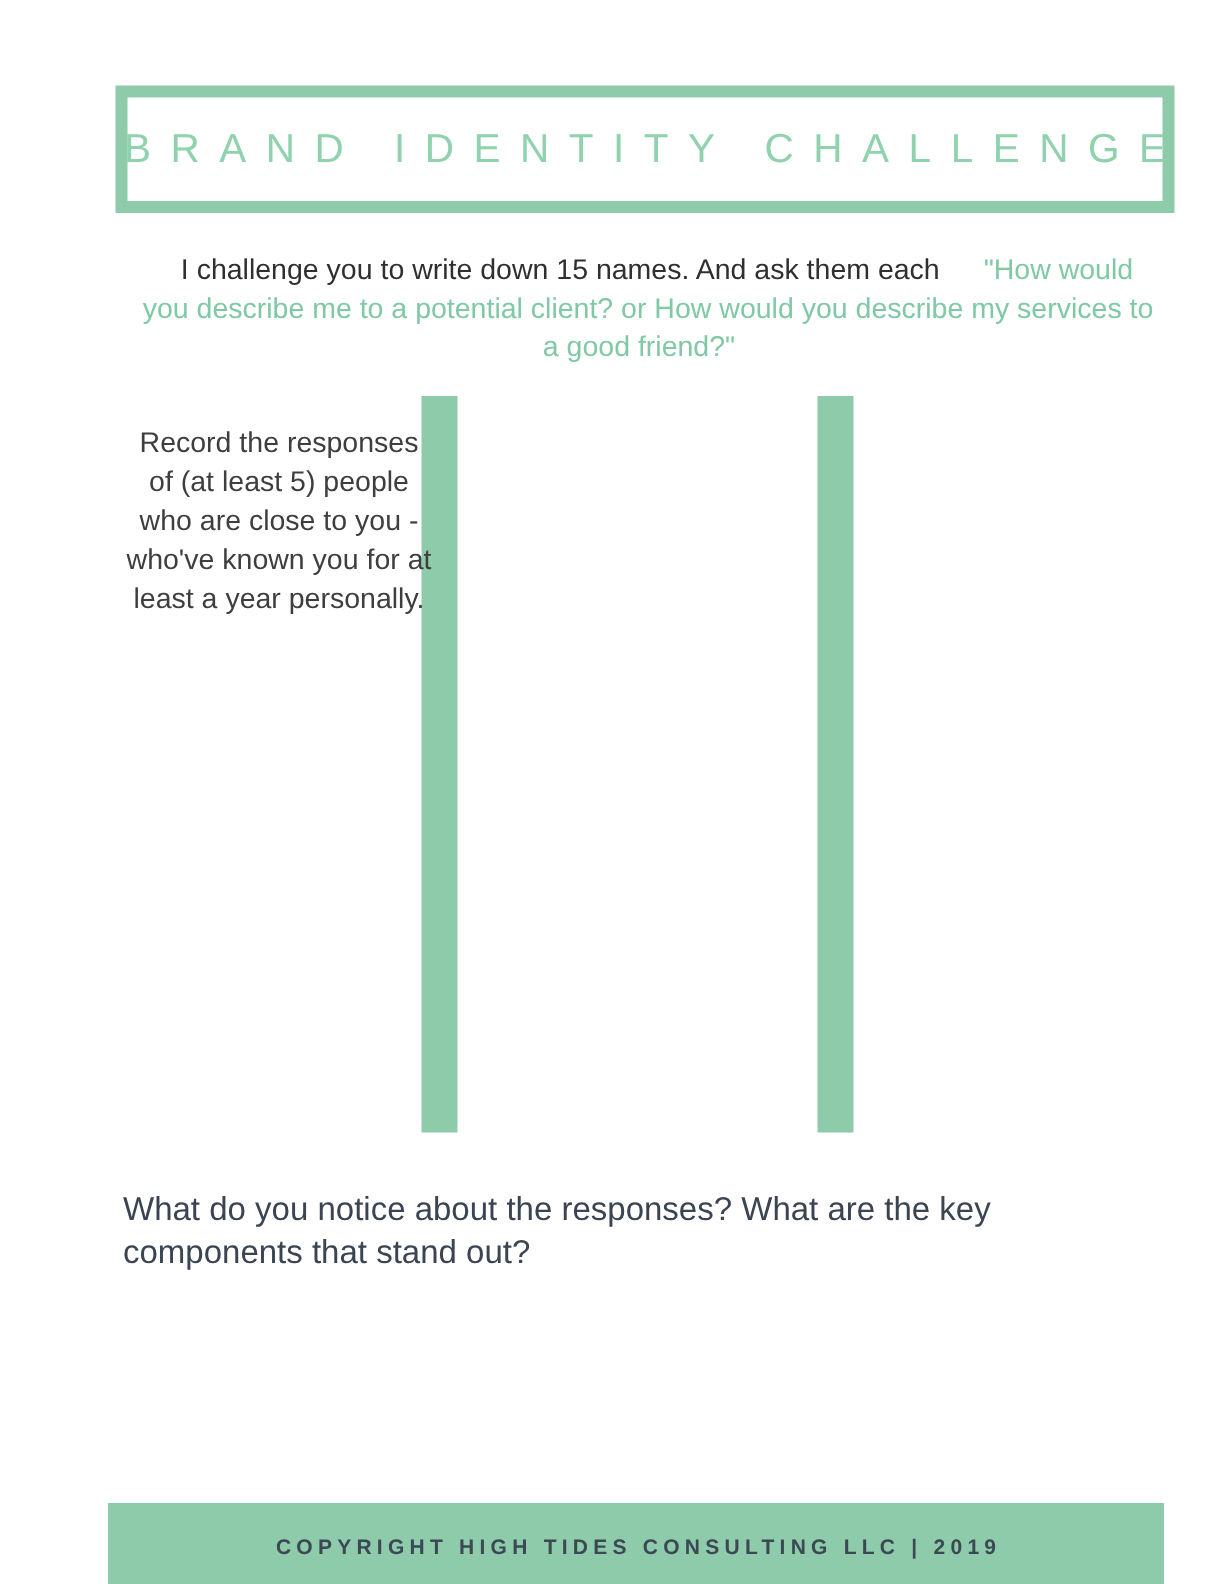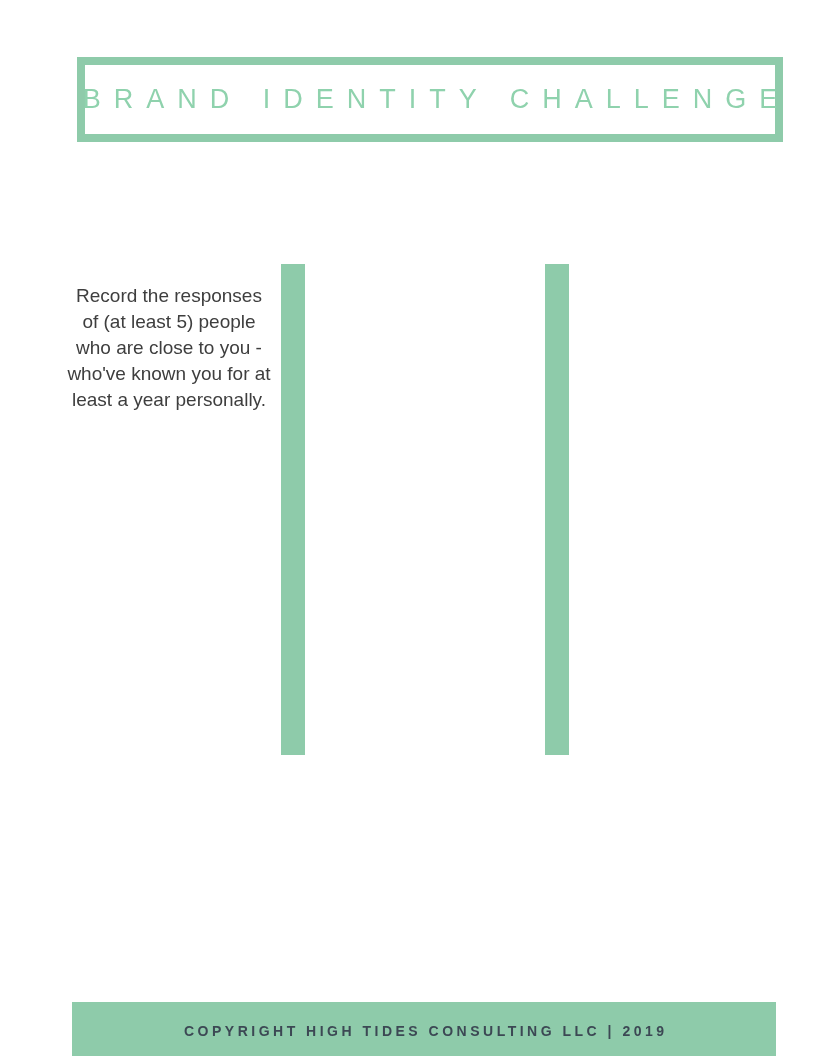--- a/index.html
+++ b/index.html
@@ -62,21 +62,21 @@
   .divider-2 { left: 521px; }
 
   .col-text {
     position: absolute;
     text-align: center;
     font-size: 19px;
     line-height: 26px;
     color: #3E3E3E;
     font-weight: 400;
   }
-  .col-1 { left: 31px;  top: 247px; width: 228px; }
+  .col-1 { left: 48px;  top: 247px; width: 228px; }
   .col-2 { left: 269px; top: 251px; width: 248px; }
   .col-3 { left: 530px; top: 250px; width: 222px; }
 
   
   .question {
     position: absolute;
     left: 46px;
     top: 755px;
     width: 630px;
     font-size: 22px;
@@ -109,26 +109,30 @@
 </style>
 </head>
 <body>
 
 <div class="page">
 
   <div class="header-box">
     <div class="header-title">BRAND IDENTITY CHALLENGE</div>
   </div>
 
+  <div class="intro">
+    <span class="dark">I challenge you to write down 15 names. And ask them each </span><span class="green">"How would you describe me to a potential client? or How would you describe my services to a good friend?"</span>
+  </div>
 
   <div class="divider divider-1"></div>
   <div class="divider divider-2"></div>
 
   <div class="col-text col-1">Record the responses of (at least 5) people who are close to you -who've known you for at least a year personally.</div>
 
 
 
+  <div class="question">What do you notice about the responses? What are the key components that stand out?</div>
 
   <div class="footer-bar">
     <div class="footer-text">COPYRIGHT HIGH TIDES CONSULTING LLC | 2019</div>
   </div>
 
 </div>
 
 </body></html>

